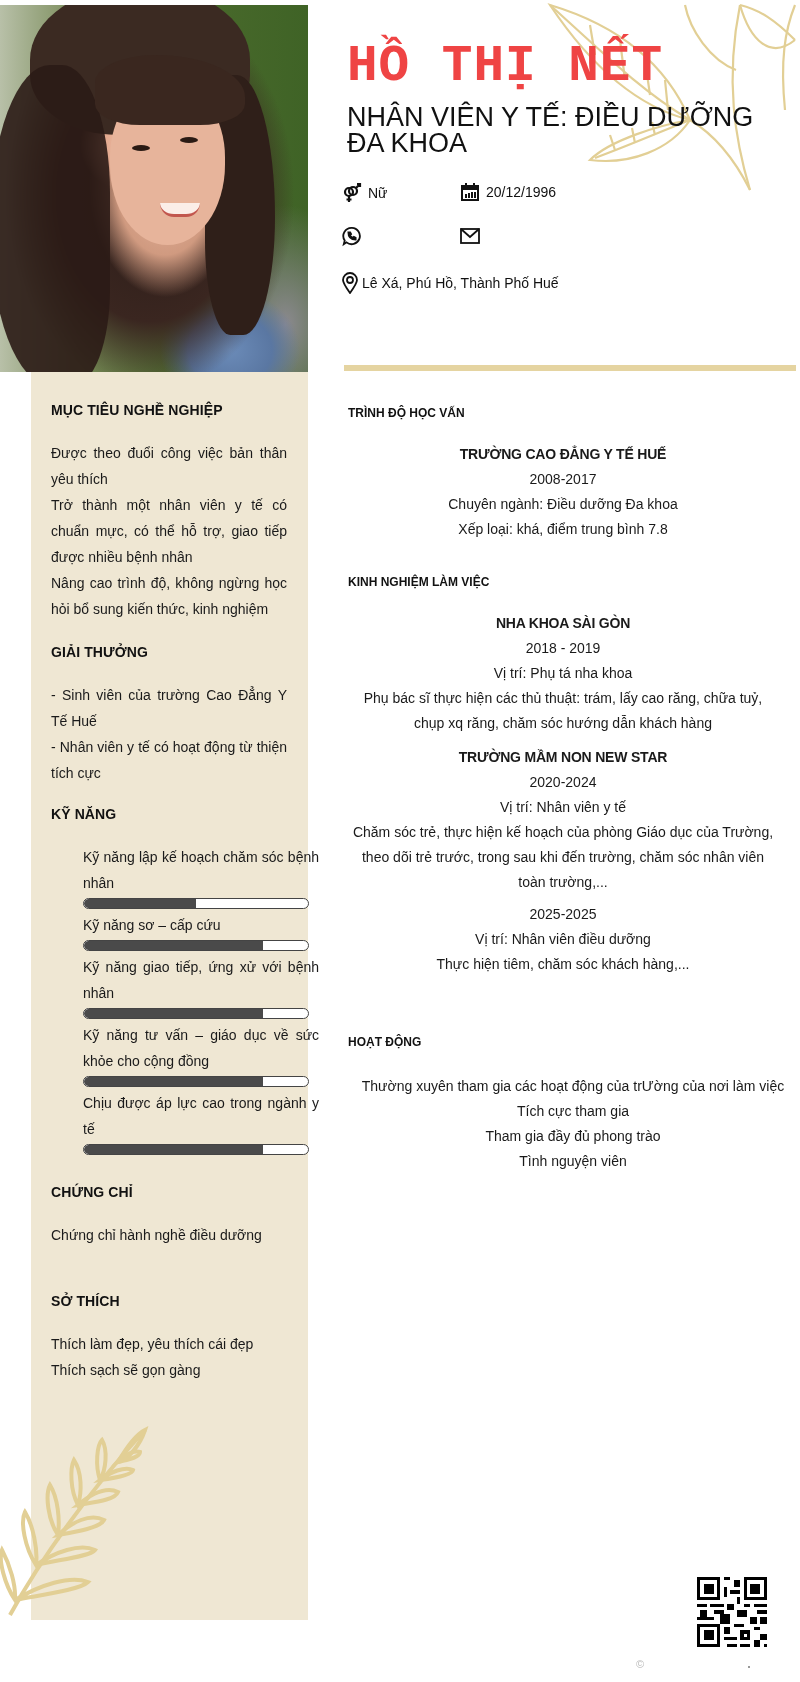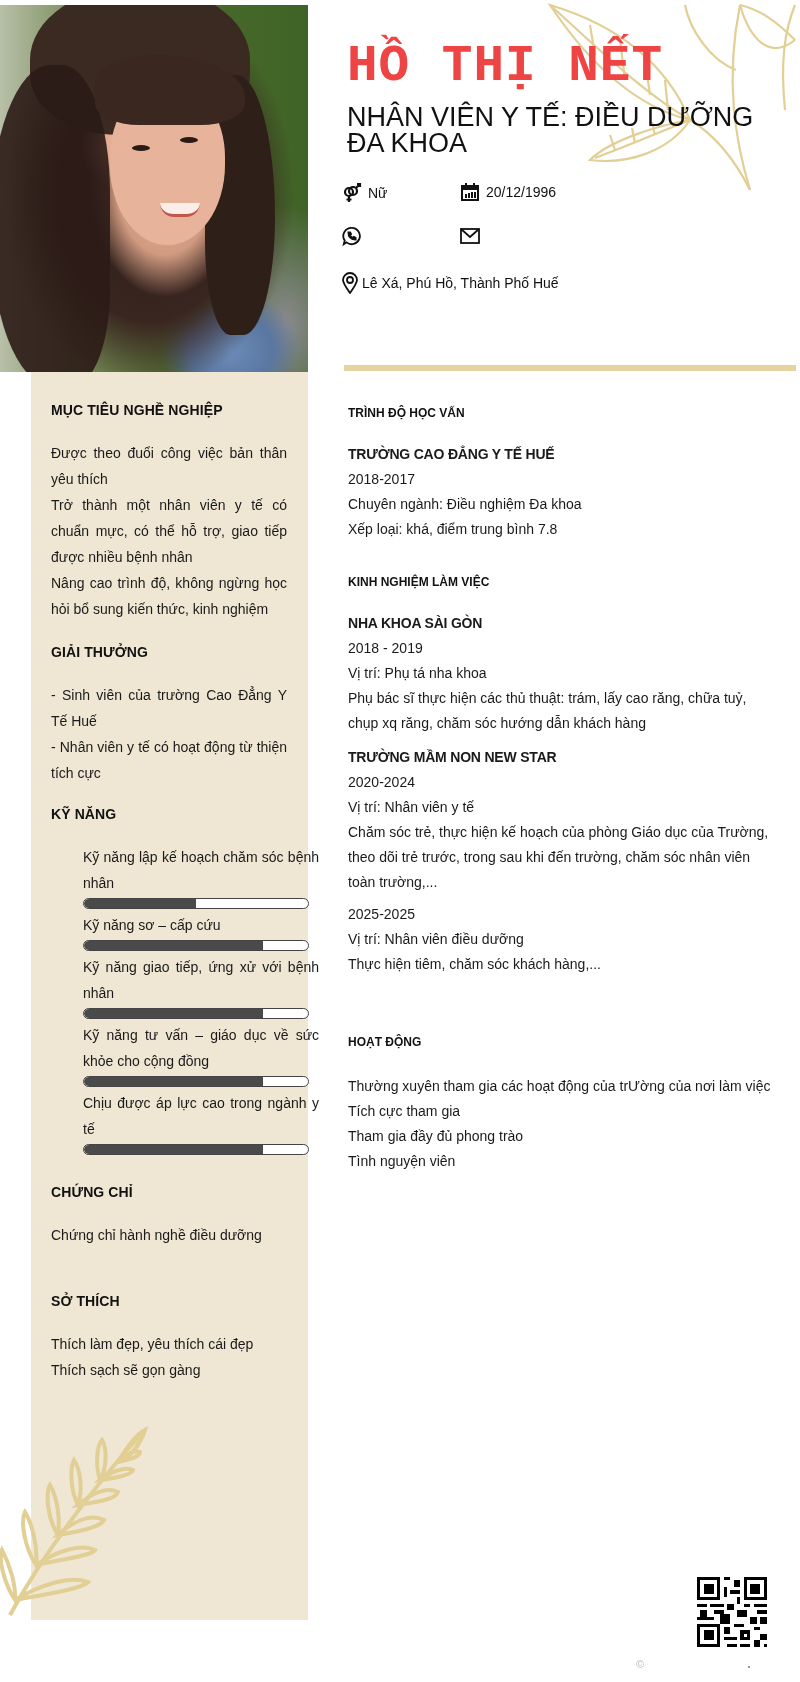--- a/index.html
+++ b/index.html
@@ -69,21 +69,21 @@
   .info-row .ico { width: 20px; height: 20px; margin-right: 6px; display: inline-flex; align-items: center; justify-content: center; }
 
   .gold-rule { position: absolute; left: 344px; top: 365px; width: 452px; height: 6px; background: #e5d4a1; }
 
   
   .main-heading {
     position: absolute; left: 348px;
     font-family: "Liberation Sans", sans-serif; font-weight: bold;
     font-size: 12px; color: #111;
   }
-  .block { position: absolute; left: 348px; width: 430px; font-size: 14px; line-height: 25px; color: #1a1a1a; }
+  .block { position: absolute; left: 348px; width: 430px; font-size: 14px; line-height: 25px; color: #1a1a1a; text-align: center; }
   .block .org { font-weight: bold; font-size: 14px; letter-spacing: -0.2px; }
 
   .leaf-top { position: absolute; left: 540px; top: 0; width: 260px; height: 200px; z-index: 1; }
   .leaf-bottom { position: absolute; left: 0; top: 1400px; width: 160px; height: 220px; z-index: 1; }
 
   .qr { position: absolute; left: 697px; top: 1577px; width: 70px; height: 70px; }
   .copyright { position: absolute; left: 636px; top: 1658px; font-size: 11px; color: #bbb; }
   .dot { position: absolute; left: 748px; top: 1666px; width: 2px; height: 2px; background: #999; }
 </style>
 </head>
@@ -253,22 +253,22 @@
     <path d="M58 135 C75 132 100 128 104 120 C90 113 72 122 58 135 Z"></path>
     <path d="M36 165 C25 148 20 122 25 112 C33 125 38 150 36 165 Z"></path>
     <path d="M36 165 C55 160 90 157 95 150 C80 143 55 152 36 165 Z"></path>
     <path d="M15 200 C5 185 -2 160 2 150 C10 165 16 185 15 200 Z"></path>
     <path d="M15 200 C40 195 80 190 88 182 C70 175 40 185 15 200 Z"></path>
   </svg>
 
   <div class="main-heading" style="top:406px;">TRÌNH ĐỘ HỌC VẤN</div>
   <div class="block" style="top:442px;">
     <div class="org">TRƯỜNG CAO ĐẲNG Y TẾ HUẾ</div>
-    <div>2018-2017</div>
-    <div>Chuyên ngành: Điều nghiệm Đa khoa</div>
+    <div>2008-2017</div>
+    <div>Chuyên ngành: Điều dưỡng Đa khoa</div>
     <div>Xếp loại: khá, điểm trung bình 7.8</div>
   </div>
 
   <div class="main-heading" style="top:575px;">KINH NGHIỆM LÀM VIỆC</div>
   <div class="block" style="top:611px;">
     <div class="org">NHA KHOA SÀI GÒN</div>
     <div>2018 - 2019</div>
     <div>Vị trí: Phụ tá nha khoa</div>
     <div>Phụ bác sĩ thực hiện các thủ thuật: trám, lấy cao răng, chữa tuỷ, chụp xq răng, chăm sóc hướng dẫn khách hàng</div>
   </div>

